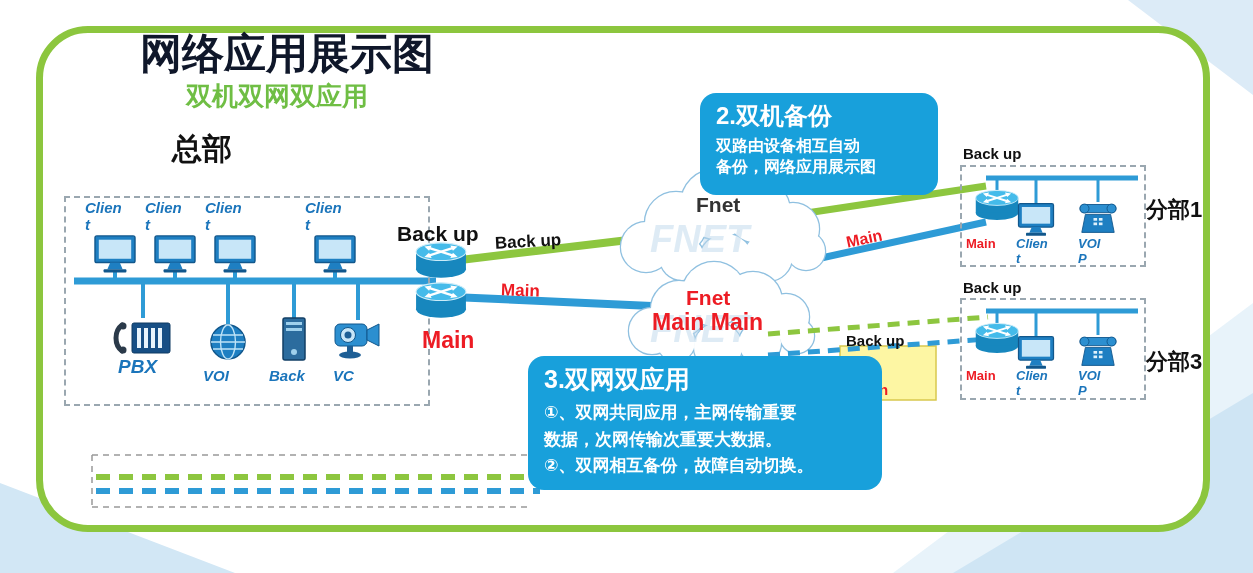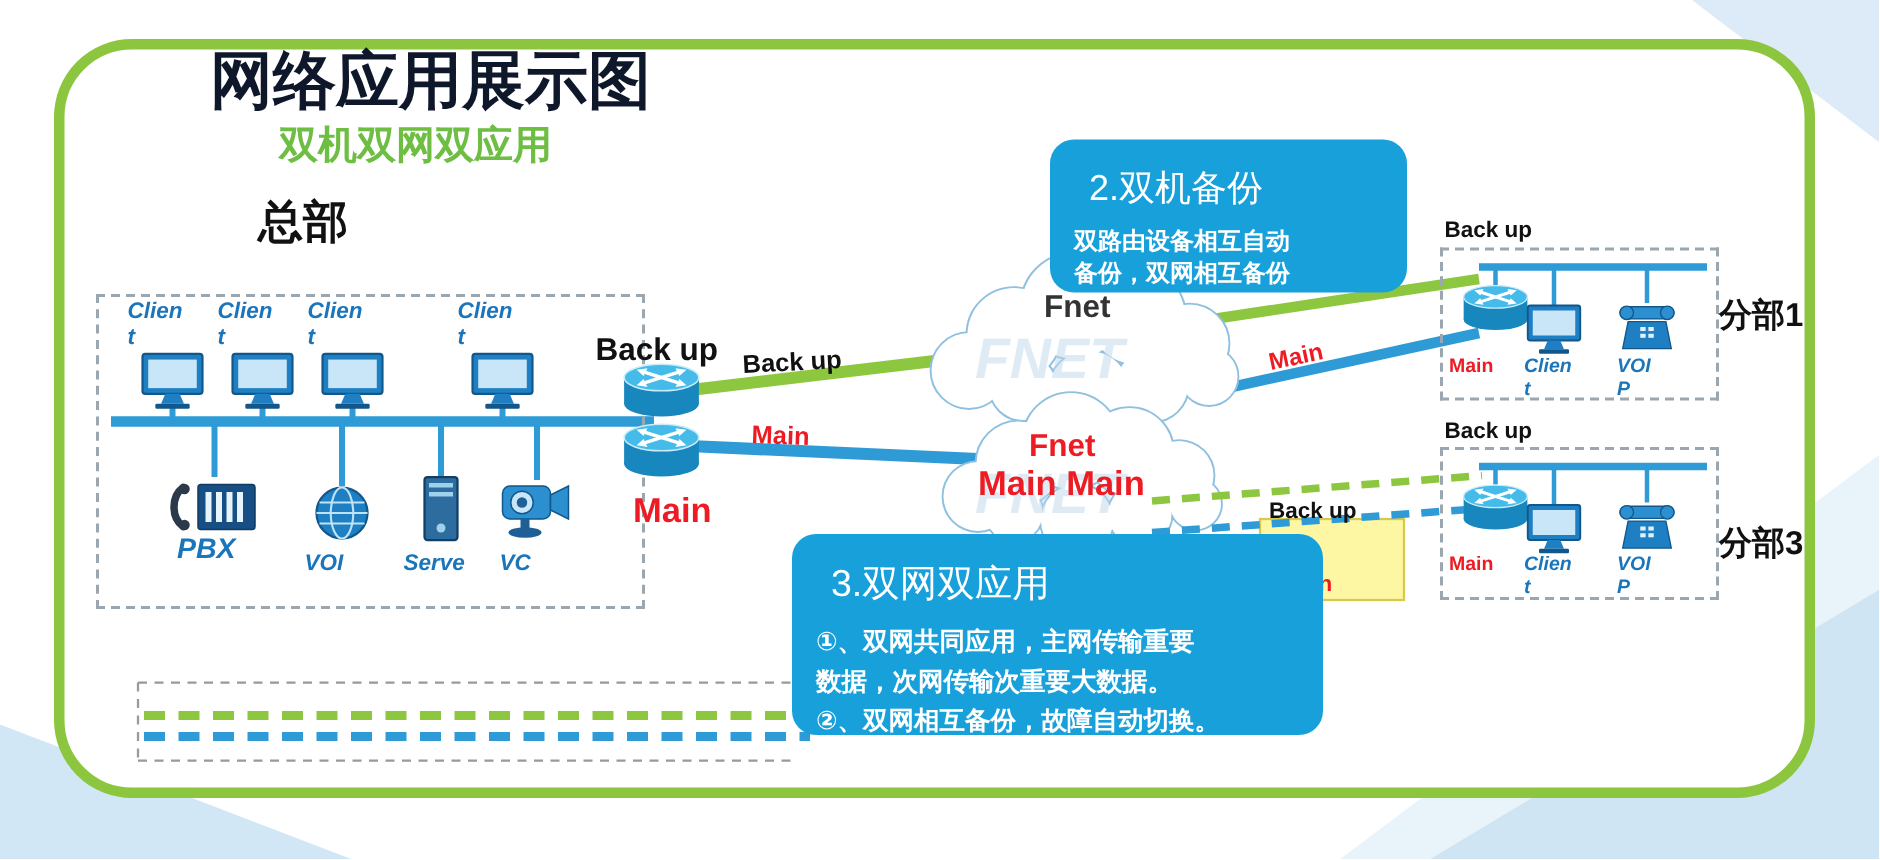--- a/index.html
+++ b/index.html
@@ -10,21 +10,21 @@
          border:7px solid #8CC63E;border-radius:52px;background:#fff;z-index:1;}
   .layer{position:absolute;left:0;top:0;z-index:2;}
   .lbl{position:absolute;z-index:4;font-weight:bold;color:#111;white-space:pre-line;line-height:1.12;}
   .blue{color:#1B75BB;}
   .red{color:#ED1C24;}
   .ctr{text-align:left;font-style:italic;}
   .icon{position:absolute;z-index:3;}
   .dashedbox{position:absolute;border:2px dashed #9AA7B0;z-index:2;}
   .callout{position:absolute;background:#18A0DB;border-radius:16px;color:#fff;z-index:5;
            padding:8px 16px;box-sizing:border-box;}
-  .callout h3{margin:10px;font-weight:normal;line-height:1.25;}
+  .callout h3{margin:0;font-weight:bold;line-height:1.25;}
   .callout p{margin:5px 0 0;font-weight:bold;white-space:pre-line;}
   .wm{font-style:italic;font-weight:bold;opacity:.5;}
 </style>
 </head>
 <body>
 
 <div class="stage">
 
   <div class="bg" style="right:0;top:0;width:125px;height:95px;background:#DCEBF7;clip-path:polygon(0 0,100% 0,100% 100%);"></div>
   <div class="bg" style="right:0;bottom:0;width:360px;height:270px;background:#E8F3FA;clip-path:polygon(100% 0,100% 100%,0 100%);"></div>
@@ -219,21 +219,21 @@
       <use href="#sym-globe"></use>
     </svg>
   <svg class="icon" style="left:281px;top:316px;" width="26" height="46">
       <use href="#sym-server"></use>
     </svg>
   <svg class="icon" style="left:333px;top:318px;" width="50" height="42">
       <use href="#sym-camera"></use>
     </svg>
   <div class="lbl blue ctr" style="left:118px;top:356px;width:50px;font-size:19px;">PBX</div>
   <div class="lbl blue ctr" style="left:203px;top:368px;width:50px;font-size:15px;">VOI</div>
-  <div class="lbl blue ctr" style="left:269px;top:368px;width:50px;font-size:15px;">Serve</div>
+  <div class="lbl blue ctr" style="left:269px;top:368px;width:50px;font-size:15px;">Back</div>
   <div class="lbl blue ctr" style="left:333px;top:368px;width:50px;font-size:15px;">VC</div>
 
   <div class="lbl" style="left:397px;top:222px;font-size:21px;">Back up</div>
   <svg class="icon" style="left:414px;top:240px;" width="54" height="40">
       <use href="#sym-router"></use>
     </svg>
   <svg class="icon" style="left:414px;top:280px;" width="54" height="40">
       <use href="#sym-router"></use>
     </svg>
   <div class="lbl red" style="left:422px;top:328px;font-size:23px;">Main</div>
@@ -281,21 +281,21 @@
   <div class="lbl blue ctr" style="left:1078px;top:369px;width:40px;font-size:13px;">VOI
 P</div>
   <div class="lbl" style="left:1146px;top:350px;font-size:22px;">分部3</div>
 
   <div class="lbl" style="left:846px;top:333px;font-size:15px;">Back up</div>
   <div class="lbl red" style="left:854px;top:382px;font-size:15px;">Main</div>
 
   <div class="callout" style="left:700px;top:93px;width:238px;height:102px;">
     <h3 style="font-size:24px;">2.双机备份</h3>
     <p style="font-size:16px;">双路由设备相互自动
-备份，双网相互备份</p>
+备份，网络应用展示图</p>
   </div>
 
 
   <div class="callout" style="left:528px;top:356px;width:354px;height:134px;">
     <h3 style="font-size:25px;">3.双网双应用</h3>
     <p style="font-size:17px;line-height:1.55;">①、双网共同应用，主网传输重要
 数据，次网传输次重要大数据。
 ②、双网相互备份，故障自动切换。</p>
   </div>
 

